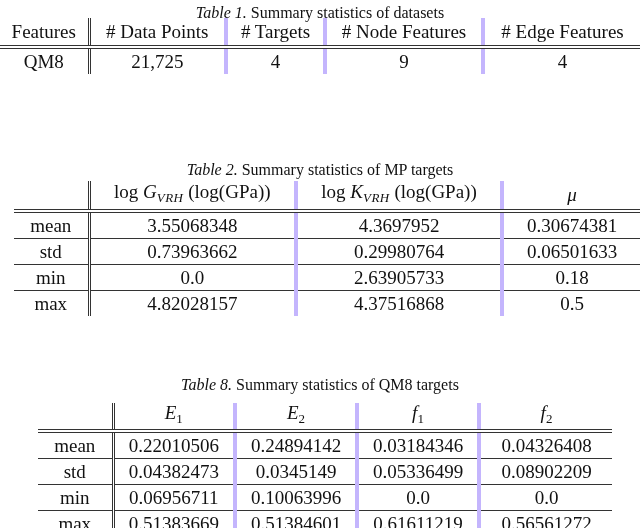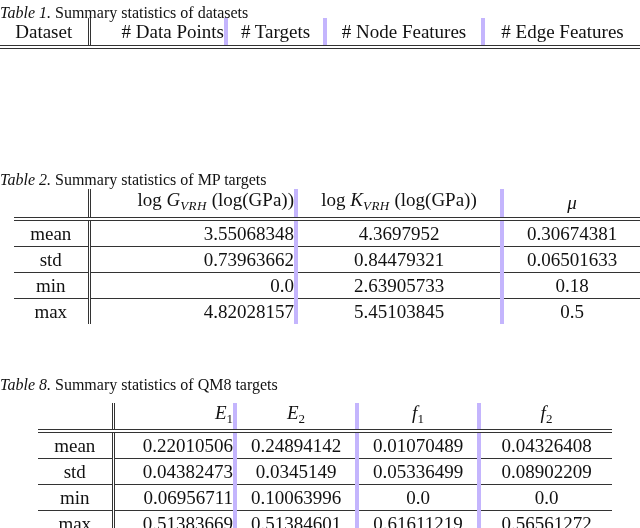--- a/index.html
+++ b/index.html
@@ -2,47 +2,47 @@
 <html><head>
   <meta charset="utf-8">
   <style>
     html, body { margin: 0; padding: 0; background: #ffffff; }
     body {
       width: 640px; height: 528px; position: relative; overflow: hidden;
       font-family: "Liberation Serif", "DejaVu Serif", serif;
       color: #111111;
     }
     .caption {
-      position: absolute; left: 0; width: 640px; text-align: left;
+      position: absolute; left: 0; width: 640px; text-align: center;
       font-size: 16px; line-height: 18px; white-space: nowrap;
     }
     .caption .lbl { font-style: italic; }
     table.stats {
       position: absolute; border-collapse: collapse; table-layout: fixed;
       font-size: 19px; line-height: 20px;
     }
     table.stats td, table.stats th {
       font-weight: normal; text-align: center; padding: 0; white-space: nowrap;
       border-left: 4px solid #c4b5fd; vertical-align: middle;
     }
     table.stats td:first-child, table.stats th:first-child { border-left: none; }
     table.stats .rowhead { border-right: 3px double #333; }
-    table.stats .rowhead + td, table.stats .rowhead + th { border-left: none; text-align: right; }
+    table.stats .rowhead + td, table.stats .rowhead + th { border-left: none; }
     table.stats thead tr th { border-bottom: 4px double #333; }
     table.stats tbody tr + tr td { border-top: 1px solid #333; }
     .math { font-style: italic; }
     sub.math { font-size: 13px; vertical-align: -4px; letter-spacing: 0.5px; }
     sub.plain { font-size: 13px; vertical-align: -4px; font-style: normal; }
 
     
     #t1 { left: 0; top: 18px; width: 640px; }
     #t1 thead th { height: 27px; }
     #t1 tbody td { height: 25px; }
     
-    #t2 { left: 14px; top: 189px; width: 626px; }
+    #t2 { left: 14px; top: 181px; width: 626px; }
     #t2 thead th { height: 28px; }
     #t2 tbody td { height: 25px; }
     
     #t3 { left: 38px; top: 403px; width: 574px; }
     #t3 thead th { height: 26px; }
     #t3 tbody td { height: 25px; }
   </style>
 </head>
 <body>
 
@@ -52,32 +52,39 @@
 <table class="stats" id="t1">
   <colgroup>
       <col style="width:89px">
       <col style="width:137px">
       <col style="width:99px">
       <col style="width:158px">
       <col style="width:157px">
     </colgroup>
   <thead>
     <tr>
-      <th class="rowhead">Dataset</th>
+      <th class="rowhead">Features</th>
       <th># Data Points</th>
       <th># Targets</th>
       <th># Node Features</th>
       <th># Edge Features</th>
     </tr>
   </thead>
   <tbody>
+    <tr>
+      <td class="rowhead">QM8</td>
+      <td>21,725</td>
+      <td>4</td>
+      <td>9</td>
+      <td>4</td>
+    </tr>
   </tbody>
 </table>
 
-<div class="caption" style="top:171px;">
+<div class="caption" style="top:161px;">
   <span class="lbl">Table 2.</span><span> Summary statistics of MP targets</span>
 </div>
 <table class="stats" id="t2">
   <colgroup>
       <col style="width:75px">
       <col style="width:207px">
       <col style="width:206px">
       <col style="width:138px">
     </colgroup>
   <thead>
@@ -91,33 +98,33 @@
   <tbody>
     <tr>
       <td class="rowhead">mean</td>
       <td>3.55068348</td>
       <td>4.3697952</td>
       <td>0.30674381</td>
     </tr>
     <tr>
       <td class="rowhead">std</td>
       <td>0.73963662</td>
-      <td>0.84479321</td>
+      <td>0.29980764</td>
       <td>0.06501633</td>
     </tr>
     <tr>
       <td class="rowhead">min</td>
       <td>0.0</td>
       <td>2.63905733</td>
       <td>0.18</td>
     </tr>
     <tr>
       <td class="rowhead">max</td>
       <td>4.82028157</td>
-      <td>5.45103845</td>
+      <td>4.37516868</td>
       <td>0.5</td>
     </tr>
   </tbody>
 </table>
 
 <div class="caption" style="top:376px;">
   <span class="lbl">Table 8.</span><span> Summary statistics of QM8 targets</span>
 </div>
 <table class="stats" id="t3">
   <colgroup>
@@ -134,21 +141,21 @@
       <th><span class="math">E</span><sub class="plain">2</sub></th>
       <th><span class="math">f</span><sub class="plain">1</sub></th>
       <th><span class="math">f</span><sub class="plain">2</sub></th>
     </tr>
   </thead>
   <tbody>
     <tr>
       <td class="rowhead">mean</td>
       <td>0.22010506</td>
       <td>0.24894142</td>
-      <td>0.01070489</td>
+      <td>0.03184346</td>
       <td>0.04326408</td>
     </tr>
     <tr>
       <td class="rowhead">std</td>
       <td>0.04382473</td>
       <td>0.0345149</td>
       <td>0.05336499</td>
       <td>0.08902209</td>
     </tr>
     <tr>

